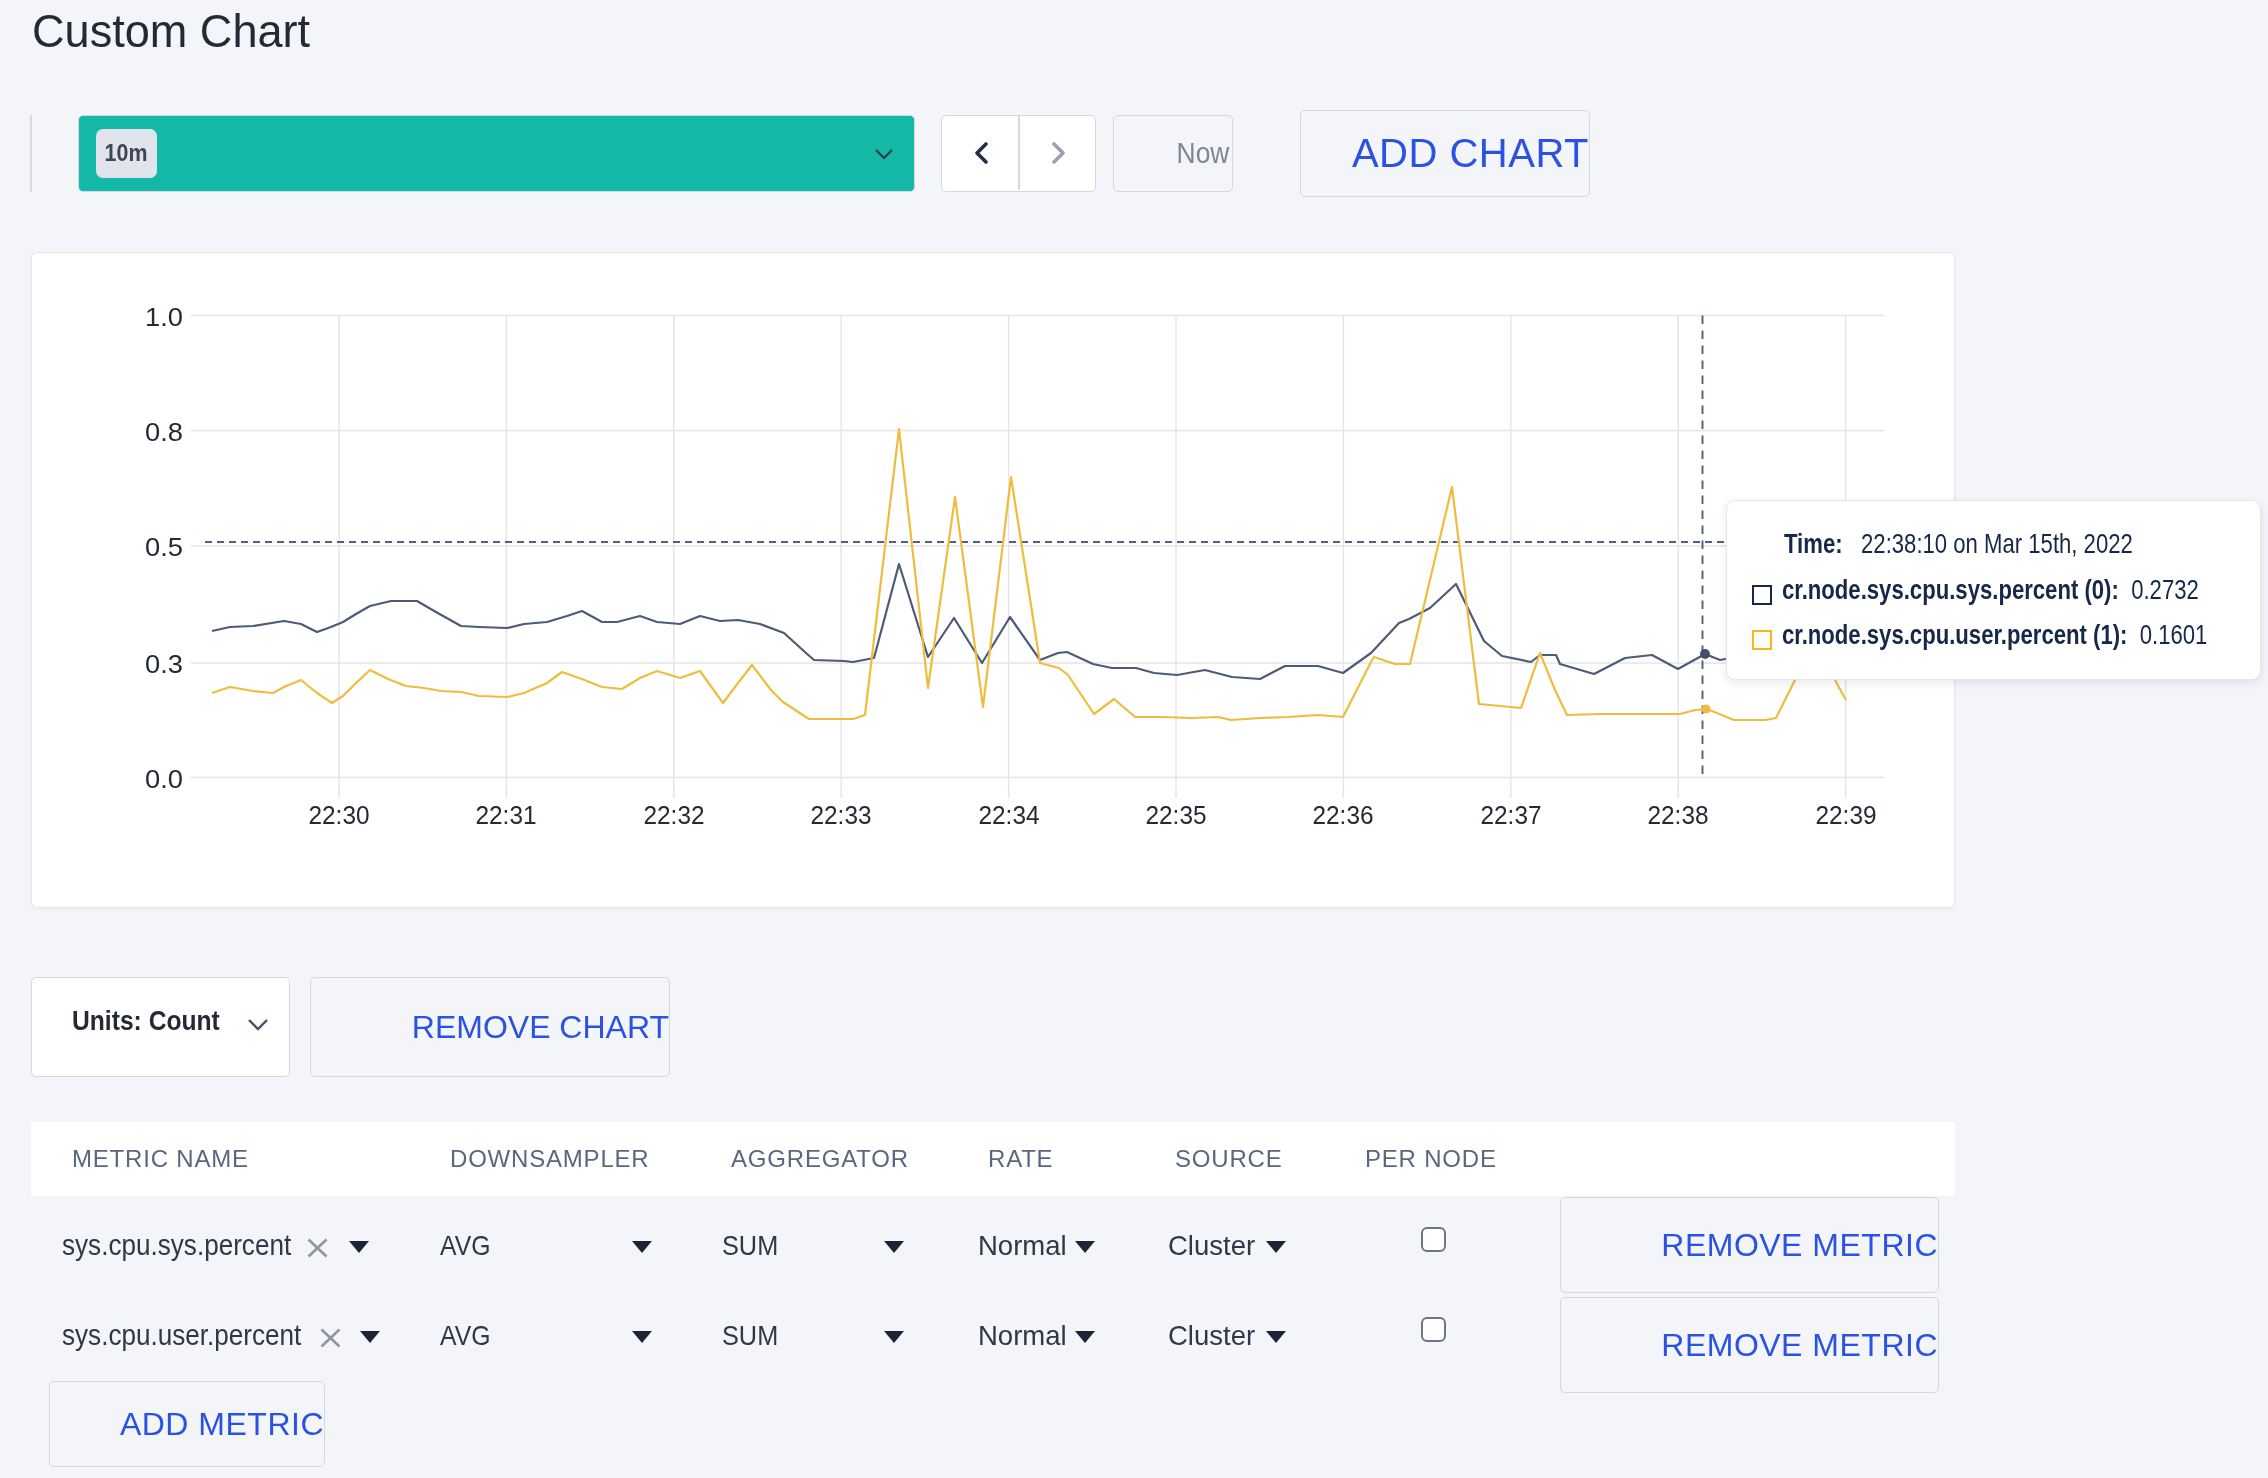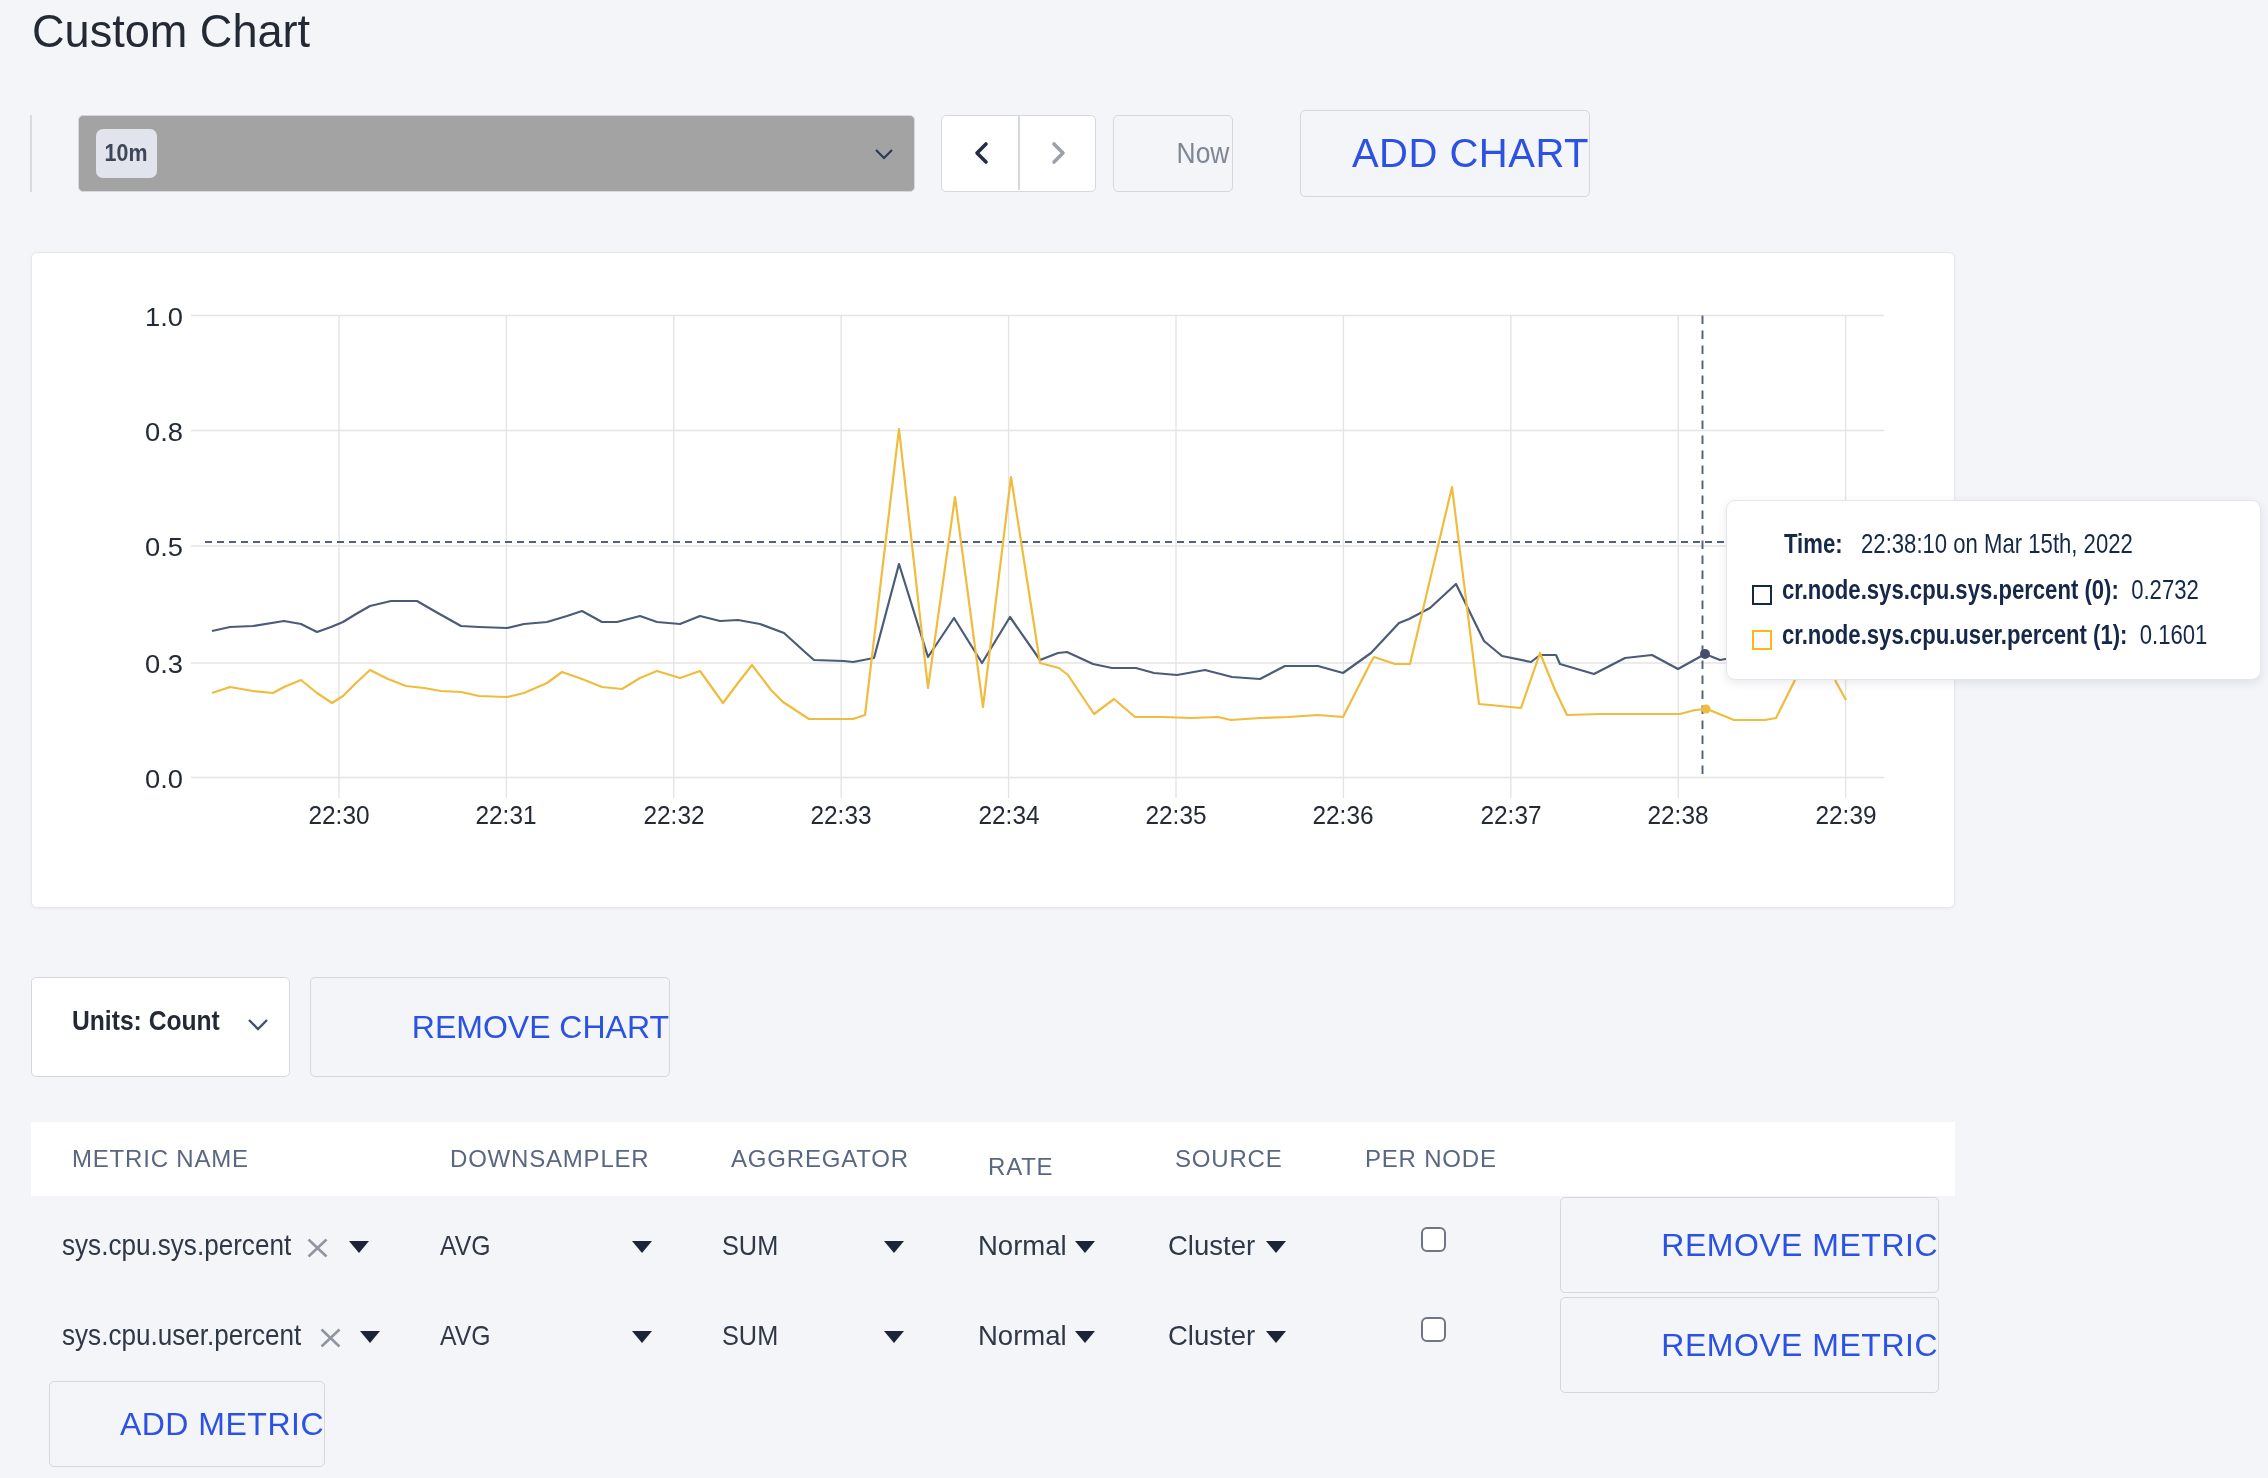--- a/index.html
+++ b/index.html
@@ -10,21 +10,21 @@
   .sx { display:inline-block; transform-origin:0 50%; white-space:pre; }
   .tri { position:absolute; width:0; height:0; border-left:10.5px solid transparent; border-right:10.5px solid transparent; border-top:12.5px solid #1c2437; }
 </style>
 </head>
 <body>
 
 <div class="abs" style="left:32px; top:4px;"><span class="sx" style="font-size:46px; color:#242a35; transform:scaleX(0.98);">Custom Chart</span></div>
 
 <div class="abs" style="left:30px; top:115px; width:2px; height:77px; background:#d9dbe2;"></div>
 
-<div class="abs" style="left:78px; top:115px; width:837px; height:77px; background:#a3a3a3; border:1.6px solid #d5d8df; border-radius:5px;">
+<div class="abs" style="left:78px; top:115px; width:837px; height:77px; background:#14b8a6; border:1.6px solid #d5d8df; border-radius:5px;">
   <div class="abs" style="left:17px; top:13px; width:61px; height:49px; background:#e1e4ec; border-radius:7px; display:flex; align-items:center; justify-content:center;">
     <span class="sx" style="font-size:23px; font-weight:700; color:#3e4757; transform:scaleX(0.93); transform-origin:50% 50%;">10m</span>
   </div>
   <svg class="abs" style="right:20px; top:29px;" width="20" height="18" viewBox="0 0 20 18">
       <path d="M2 5 L10 13 L18 5" fill="none" stroke="#2c3b54" stroke-width="2.2"></path>
     </svg>
 </div>
 
 <div class="abs" style="left:941px; top:115px; width:155px; height:77px; background:#fff; border:1.6px solid #d5d8df; border-radius:5px;">
   <div class="abs" style="left:76px; top:0; width:1.6px; height:74px; background:#d5d8df;"></div>
@@ -112,21 +112,21 @@
       <path d="M2 2 L11 11 L20 2" fill="none" stroke="#44516b" stroke-width="2.4"></path>
     </svg>
 </div>
 <div class="btn blue" style="left:310px; top:977px; width:360px; height:100px; font-size:32px;">REMOVE CHART</div>
 
 <div class="abs" style="left:31px; top:1122px; width:1924px; height:74px; background:#fff;"></div>
 <div class="abs" style="top:1122px; left:0; width:2268px; height:74px; font-size:24px; letter-spacing:0.8px; color:#5a6780;">
   <span class="abs" style="left:72px; top:23px;">METRIC NAME</span>
   <span class="abs" style="left:450px; top:23px;">DOWNSAMPLER</span>
   <span class="abs" style="left:731px; top:23px;">AGGREGATOR</span>
-  <span class="abs" style="left:988px; top:23px;margin-top:8px;">RATE</span>
+  <span class="abs" style="left:988px; top:23px;">RATE</span>
   <span class="abs" style="left:1175px; top:23px;">SOURCE</span>
   <span class="abs" style="left:1365px; top:23px;">PER NODE</span>
 </div>
 
 <div class="abs" style="left:0; top:1196px; width:2268px; height:100px; color:#2f3847;padding-left:12px;">
   <span class="abs sx" style="left:62px; top:32px; font-size:30px; transform:scaleX(0.87);">sys.cpu.sys.percent</span>
   <svg class="abs" style="left:305px; top:42px;" width="25" height="20" viewBox="0 0 25 20">
       <path d="M3.5 1.5 L21.5 18.5 M21.5 1.5 L3.5 18.5" stroke="#8f96a1" stroke-width="2.6"></path>
     </svg>
   <div class="tri" style="left:349px; top:45px;"></div>

